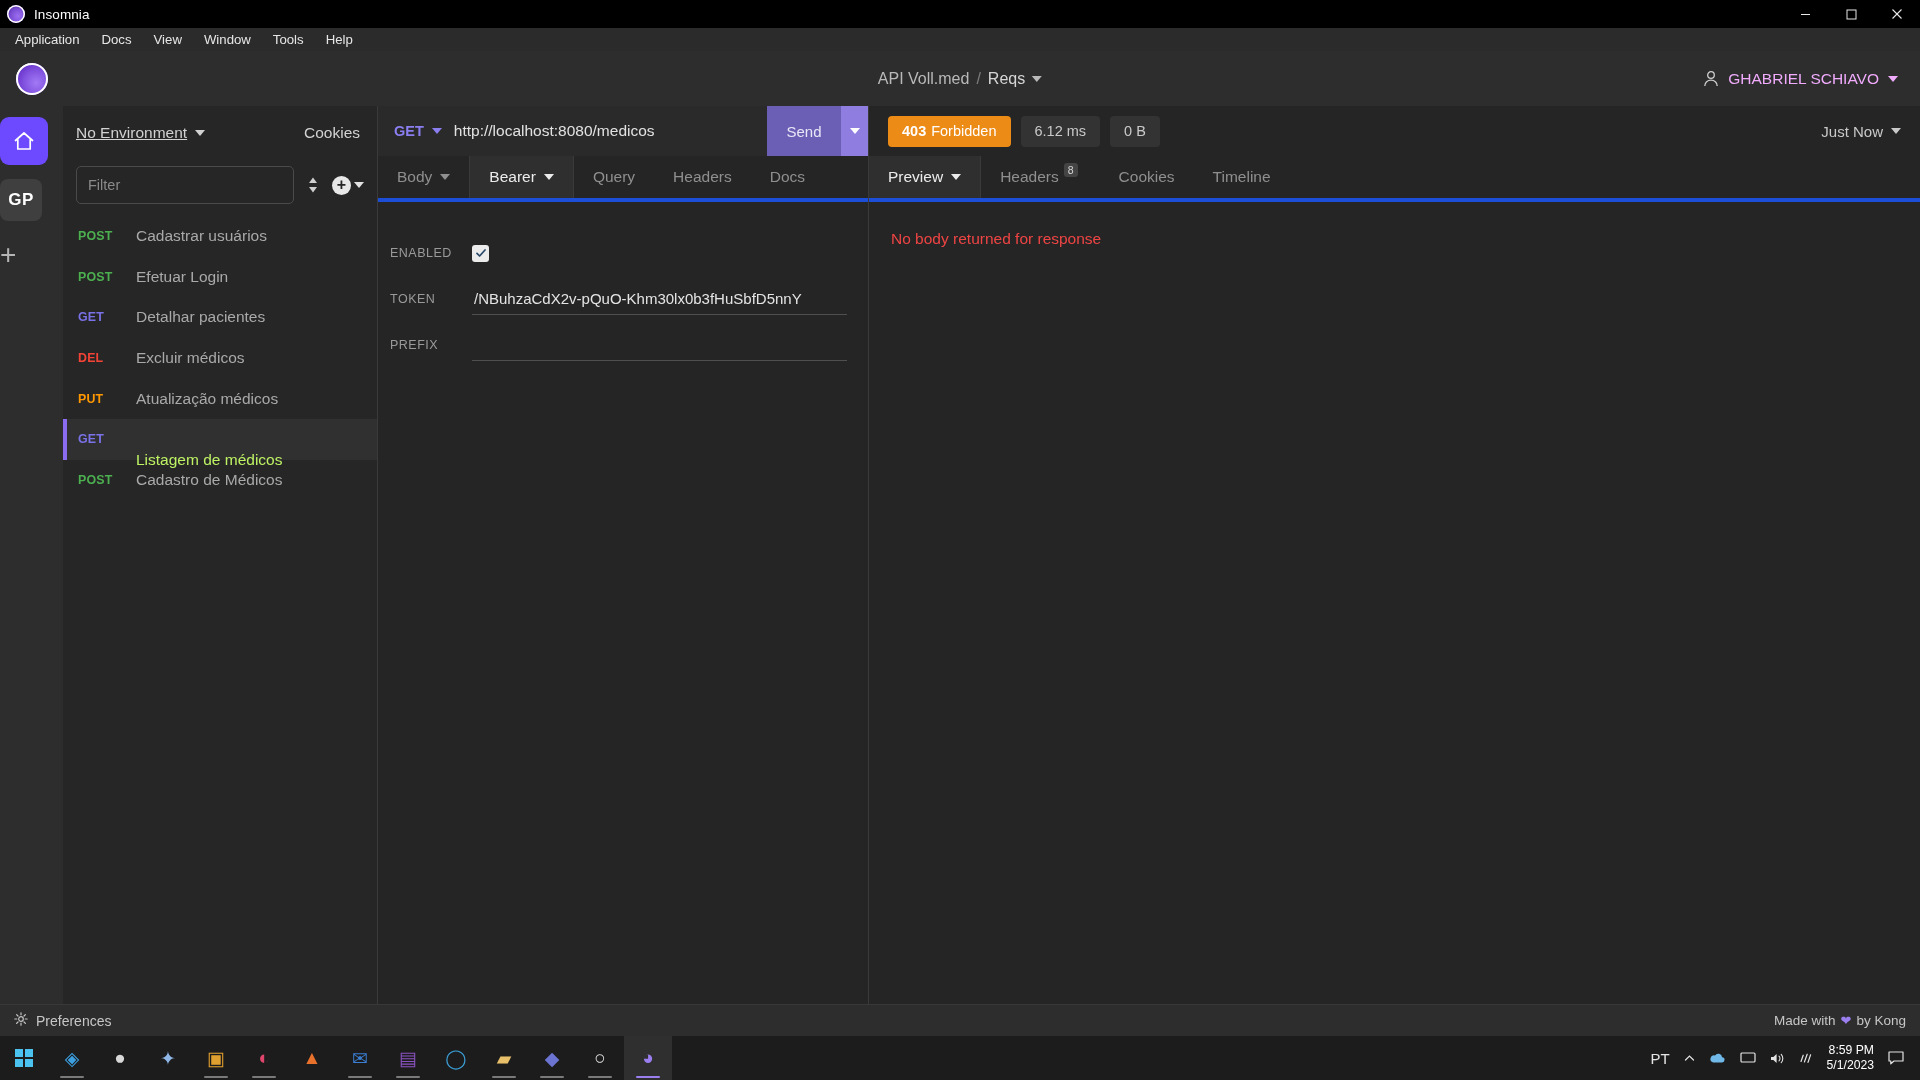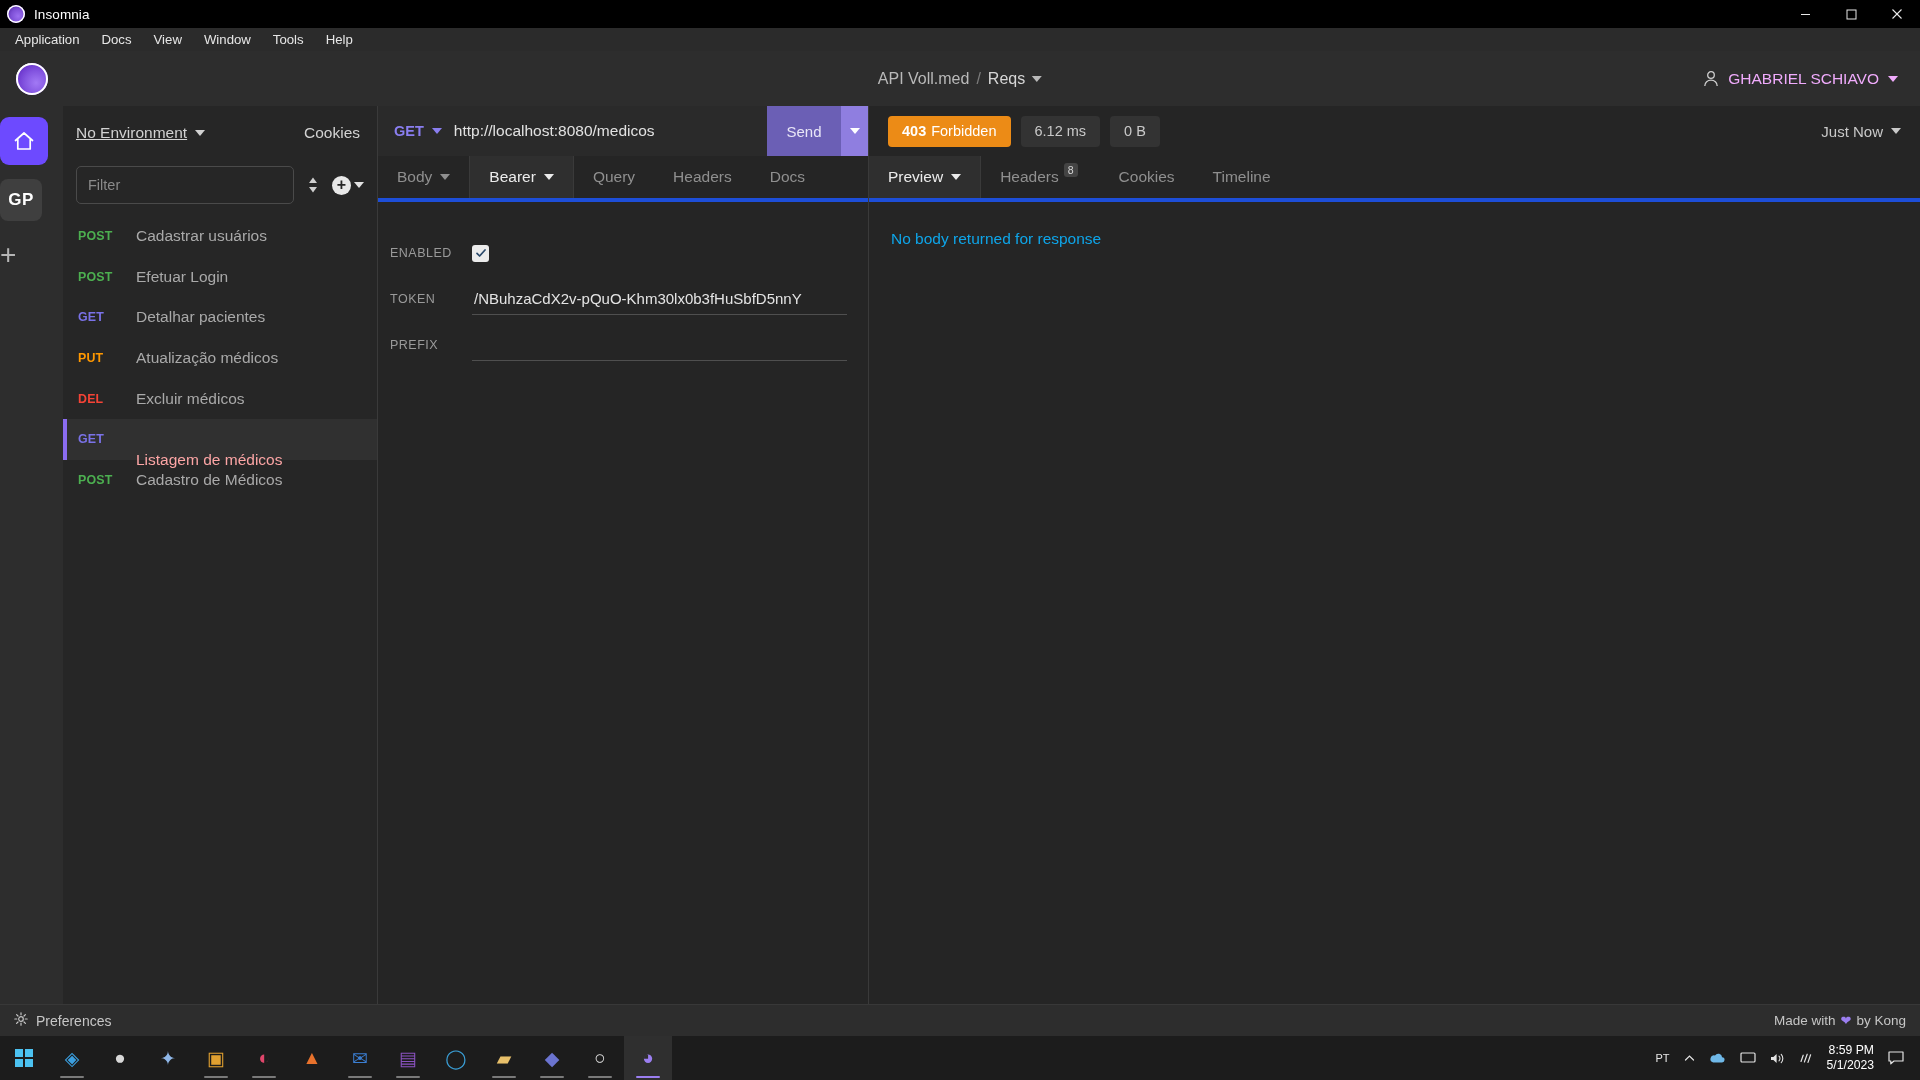--- a/index.html
+++ b/index.html
@@ -119,21 +119,21 @@
     content: ""; position: absolute; left: 0; top: 0; bottom: 0; width: 3.5px; background: #8b6cf0;
   }
   .req-method {
     width: 58px; flex: 0 0 58px; font-size: 12.4px; font-weight: 700; letter-spacing: .2px;
   }
   .m-post { color: #4caf50; }
   .m-get  { color: #7a72e8; }
   .m-del  { color: #f44336; }
   .m-put  { color: #ff9800; }
   .req-name { font-size: 15.5px; color: #a9a9a9; }
-  .req.active .req-name { color: #fca5a5; margin-top: 42px; }
+  .req.active .req-name { color: #bef264; margin-top: 42px; }
 
   
   .reqpane {
     width: 491px; flex: 0 0 491px; background: #252525; display: flex; flex-direction: column;
     border-right: 1px solid #3a3a3a;
   }
   .urlbar { height: 50px; display: flex; align-items: stretch; background: #2a2a2a; }
   .url-method {
     display: flex; align-items: center; gap: 8px; padding: 0 12px 0 16px;
     color: #8a7ef0; font-size: 14.5px; font-weight: 600;
@@ -185,21 +185,21 @@
   .pill {
     height: 31px; display: flex; align-items: center; padding: 0 14px; font-size: 14.5px; border-radius: 4px;
   }
   .pill-status { background: #ec8b16; color: #ffffff; font-weight: 400; }
   .pill-status b { font-weight: 700; margin-right: 5px; }
   .pill-meta { background: #333333; color: #c9c9c9; margin-left: 10px; }
   .justnow {
     position: absolute; right: 19px; display: flex; align-items: center; gap: 8px;
     font-size: 15px; color: #c9c9c9;
   }
-  .resp-body { padding: 28px 0 0 22px; font-size: 15.5px; color: #0ea5e9; }
+  .resp-body { padding: 28px 0 0 22px; font-size: 15.5px; color: #ef4444; }
 
   
   .footer {
     height: 32px; flex: 0 0 32px; background: #2d2d2d; display: flex; align-items: center;
     justify-content: space-between; padding: 0 14px; border-top: 1px solid #383838;
   }
   .prefs { display: flex; align-items: center; gap: 8px; font-size: 14px; color: #c6c6c6; }
   .madewith { display: flex; align-items: center; gap: 5px; font-size: 13.5px; color: #c6c6c6; }
   .heart { color: #9b7ef0; font-size: 13px; }
 
@@ -219,21 +219,21 @@
   .task .ic { width: 26px; height: 26px; display: flex; align-items: center; justify-content: center; font-size: 19px; }
   .task.running::after {
     content: ""; position: absolute; bottom: 2px; left: 12px; width: 24px; height: 2.5px;
     background: #7a7a7a; border-radius: 2px;
   }
   .task.active { background: #2f2f2f; }
   .task.active::after { background: #9b7ef0; }
   .tray {
     position: absolute; right: 0; display: flex; align-items: center; gap: 0; height: 44px; padding-right: 6px;
   }
-  .tray-item { padding: 0 7px; color: #e4e4e4; font-size: 11px; display: flex; align-items: center; }
+  .tray-item { padding: 0 7px; color: #e4e4e4; font-size: 15px; display: flex; align-items: center; }
   .clock {
     display: flex; flex-direction: column; align-items: flex-end; line-height: 15px;
     font-size: 12.2px; color: #ffffff; padding: 0 10px 0 6px;
   }
   .notif { padding: 0 10px 0 4px; color: #e4e4e4; display: flex; align-items: center; }
 </style>
 </head>
 <body>
 
 <div id="app">
@@ -334,26 +334,26 @@
         </div>
         <div class="req">
           <span class="req-method m-post">POST</span>
           <span class="req-name">Efetuar Login</span>
         </div>
         <div class="req">
           <span class="req-method m-get">GET</span>
           <span class="req-name">Detalhar pacientes</span>
         </div>
         <div class="req">
+          <span class="req-method m-del">DEL</span>
+          <span class="req-name">Excluir médicos</span>
+        </div>
+        <div class="req">
           <span class="req-method m-put">PUT</span>
           <span class="req-name">Atualização médicos</span>
-        </div>
-        <div class="req">
-          <span class="req-method m-del">DEL</span>
-          <span class="req-name">Excluir médicos</span>
         </div>
         <div class="req active">
           <span class="req-method m-get">GET</span>
           <span class="req-name">Listagem de médicos</span>
         </div>
         <div class="req">
           <span class="req-method m-post">POST</span>
           <span class="req-name">Cadastro de Médicos</span>
         </div>
       </div>

